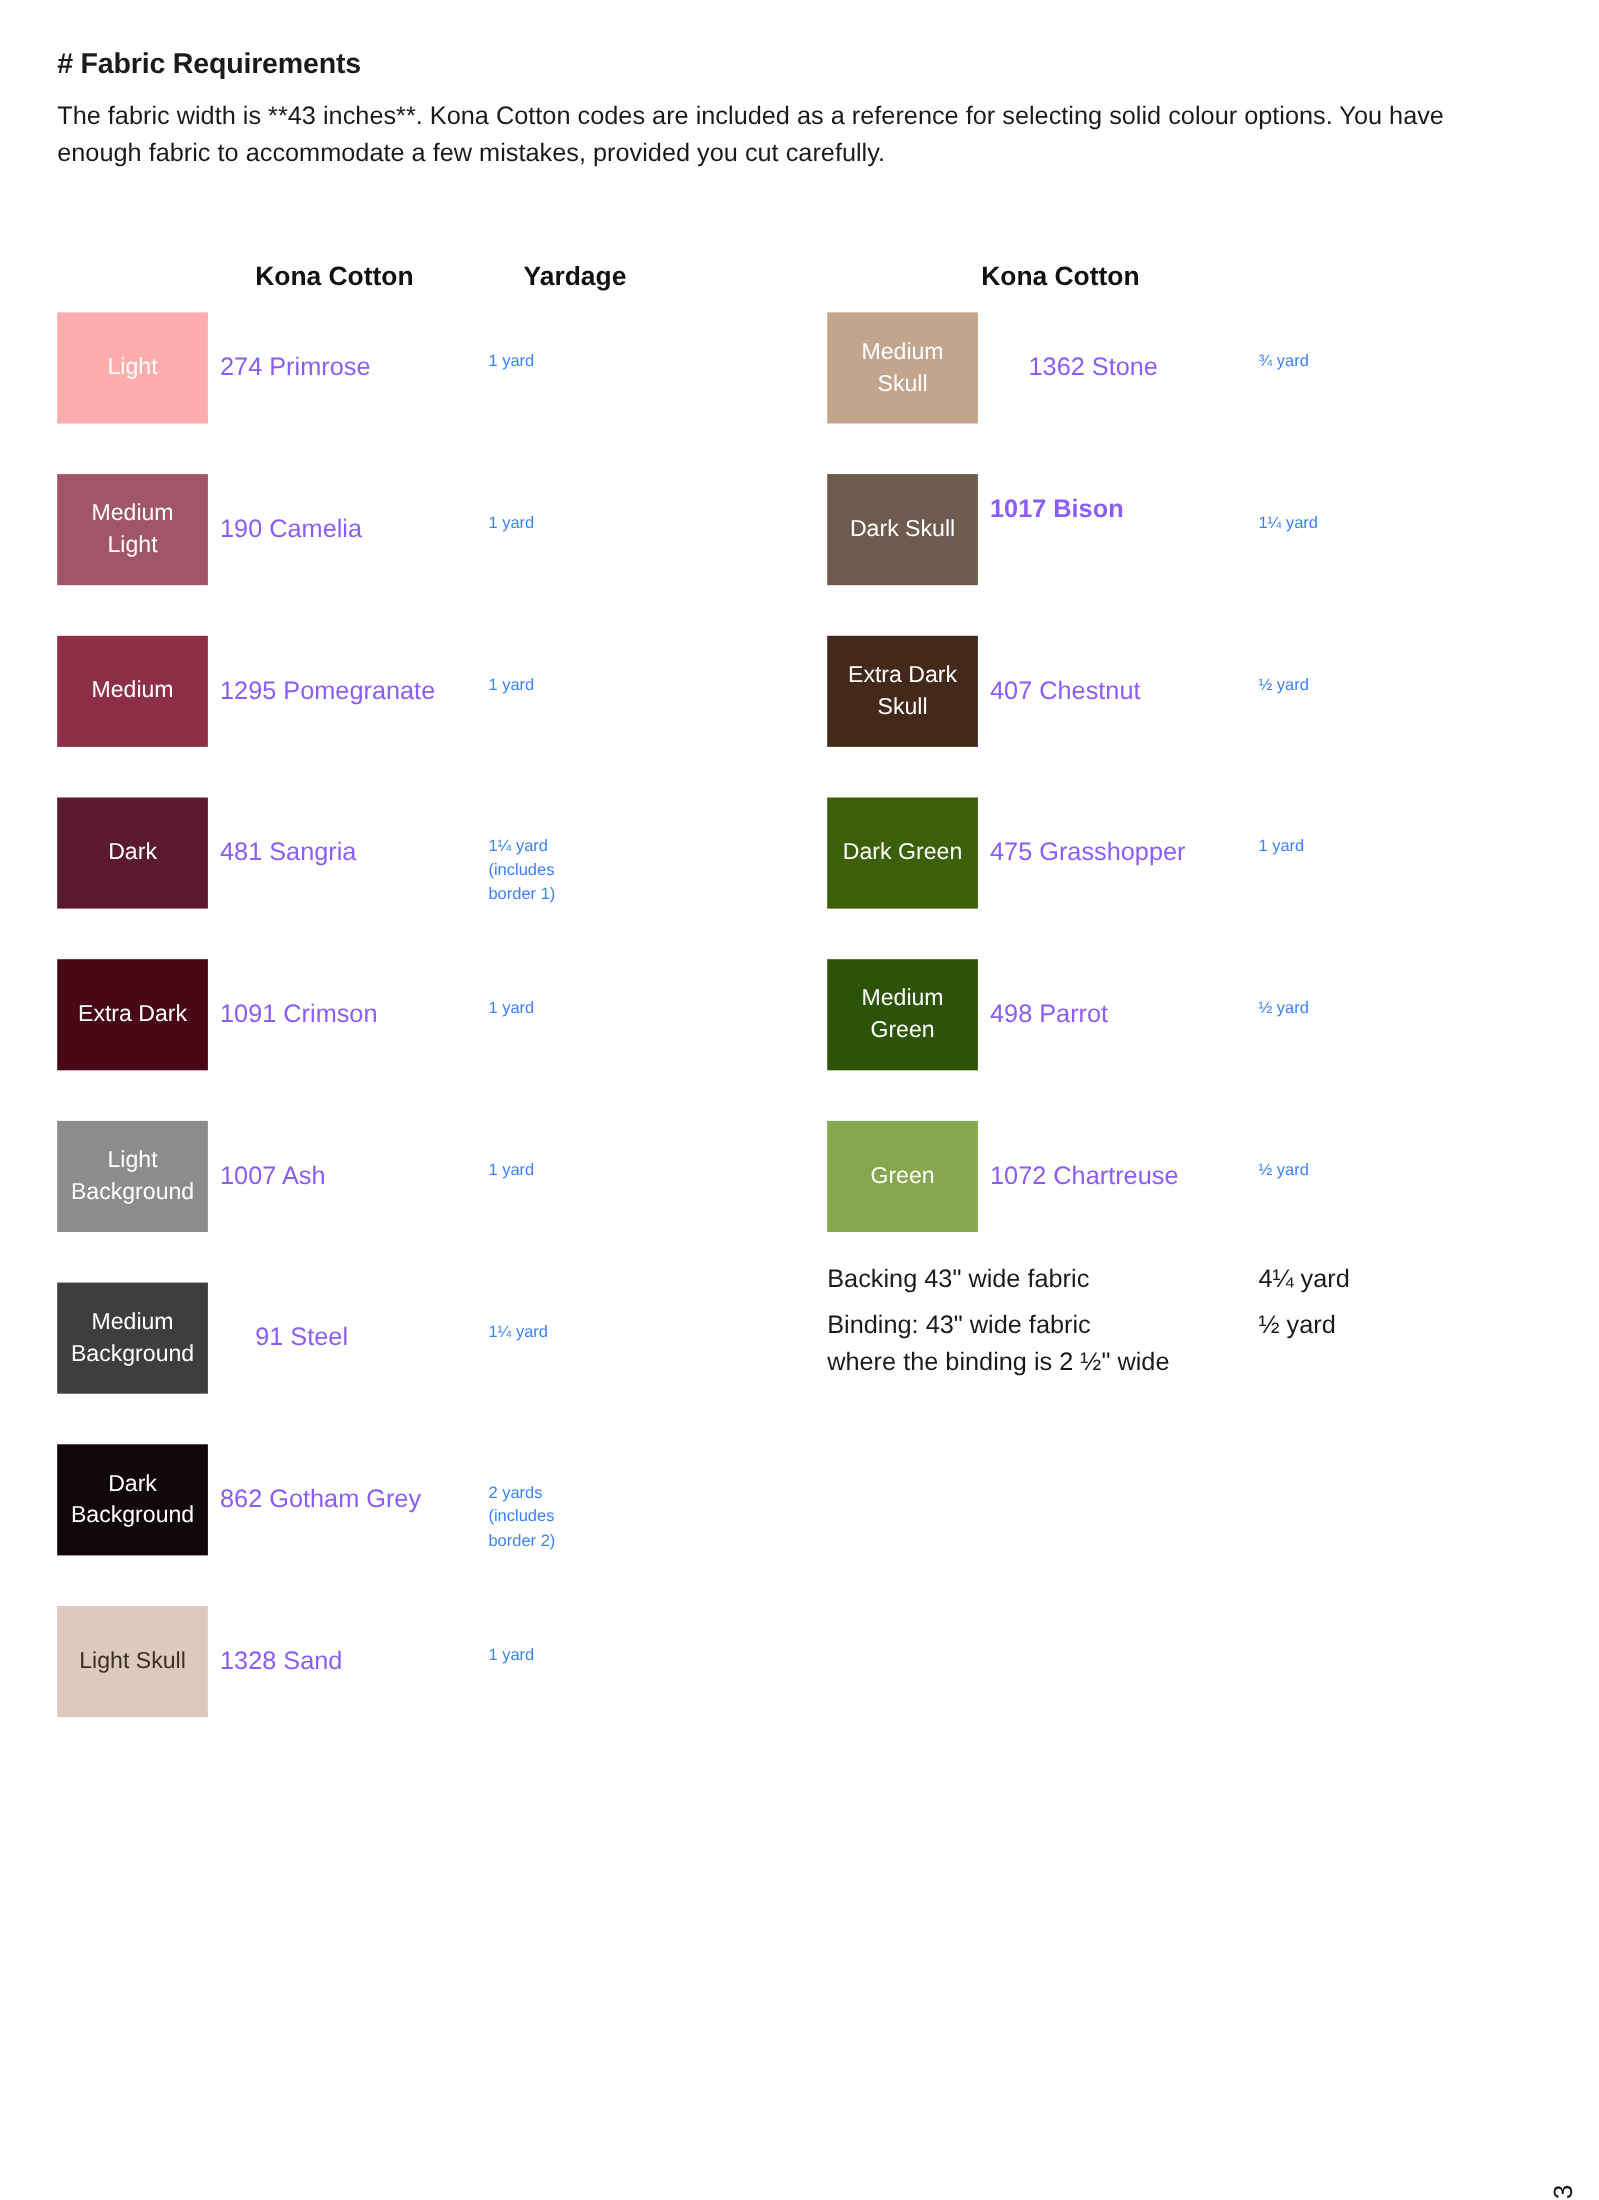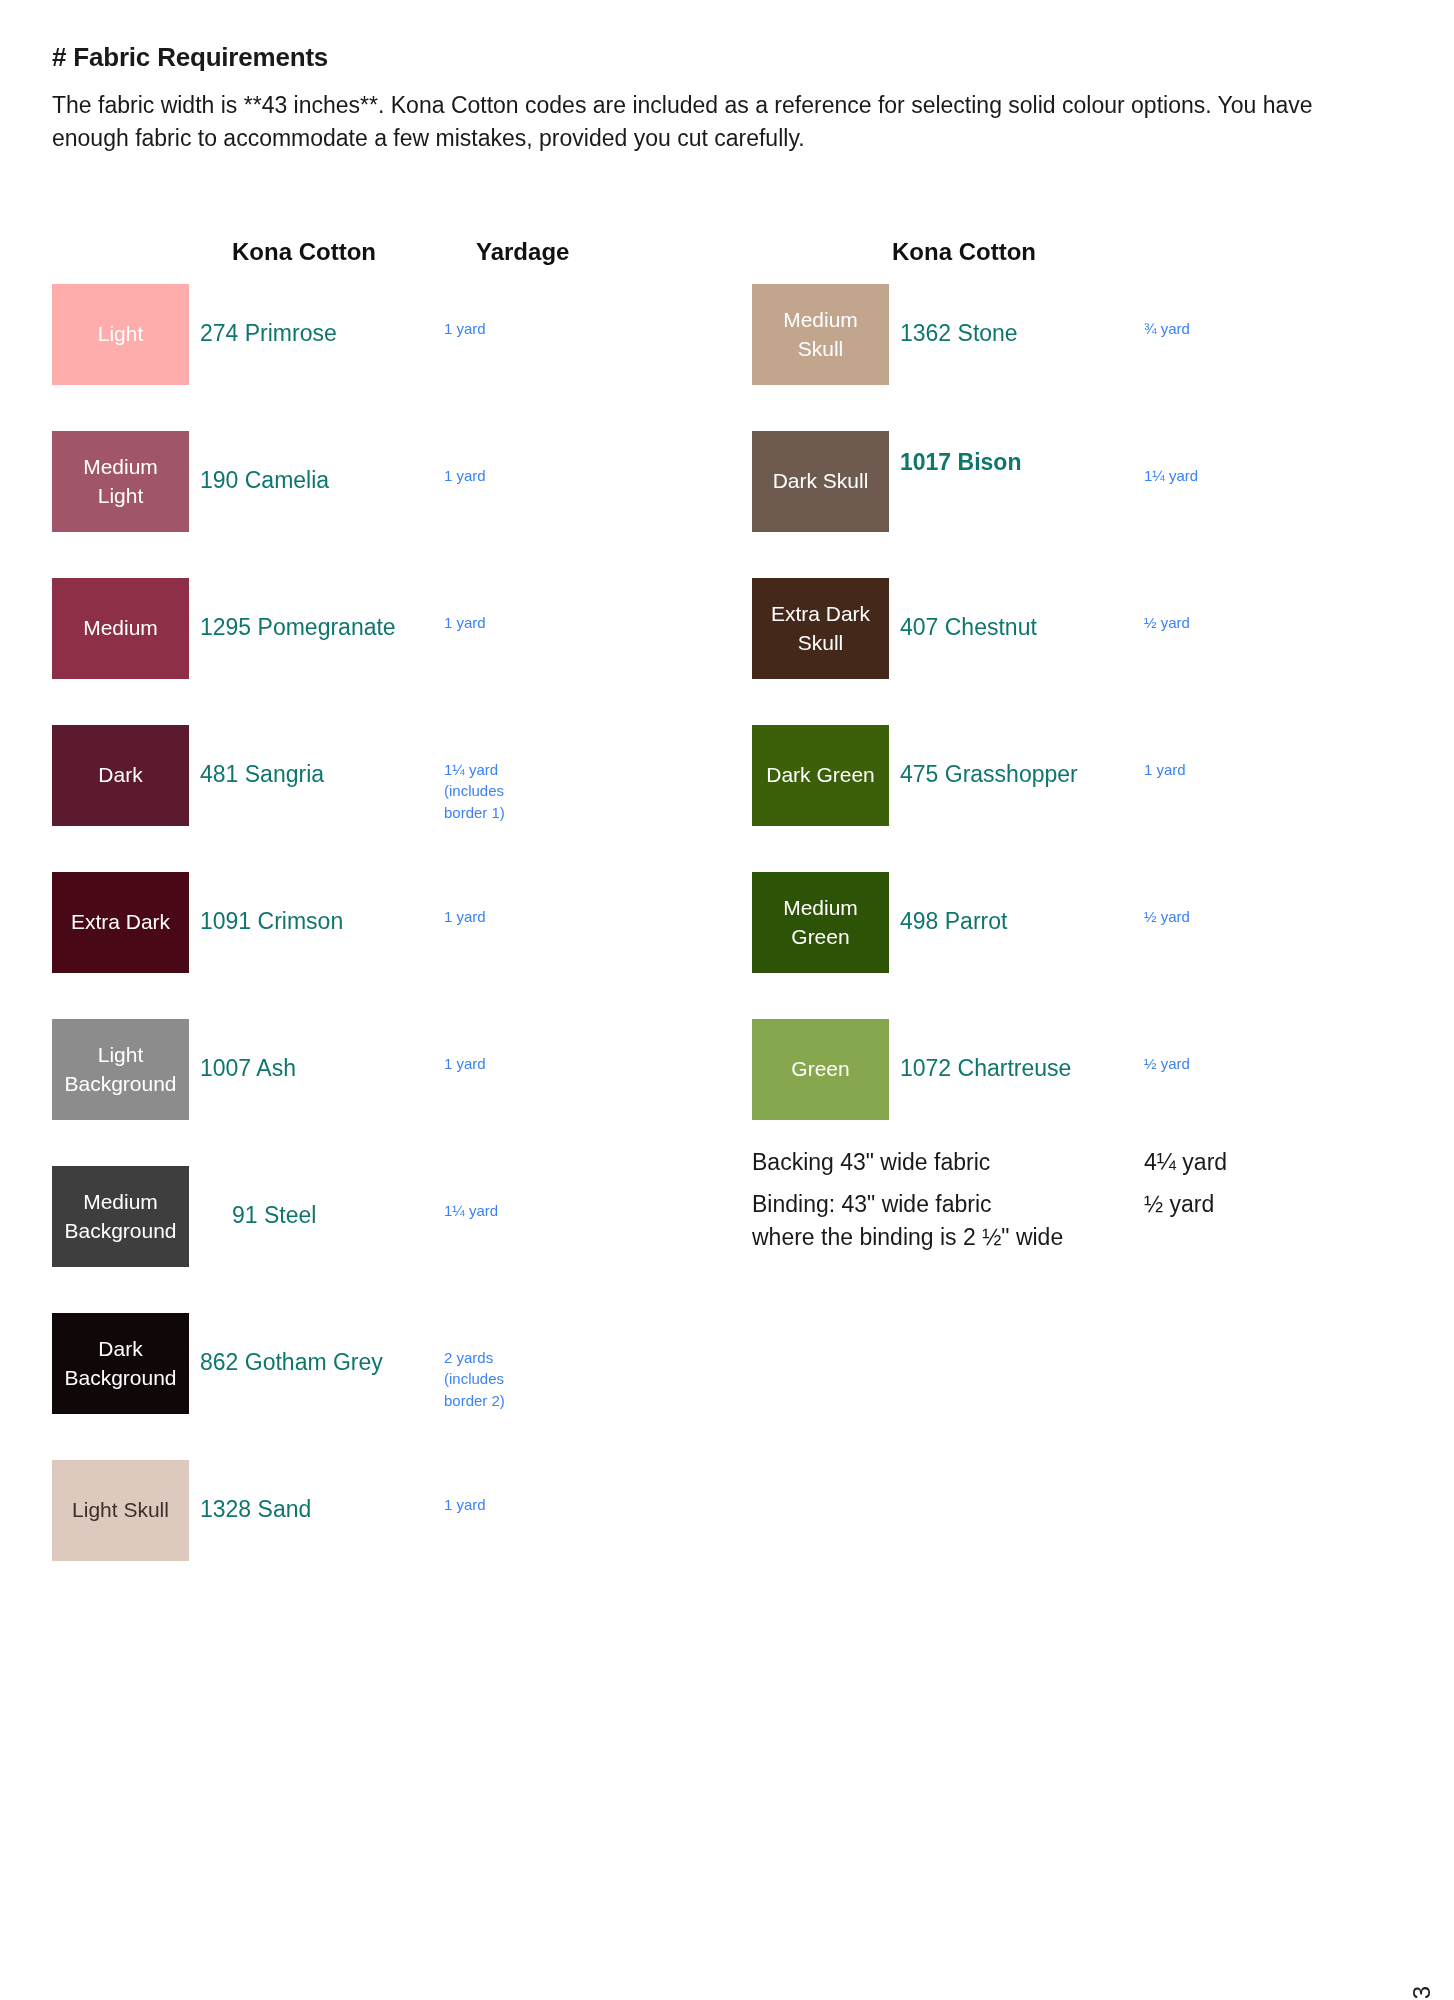--- a/index.html
+++ b/index.html
@@ -97,21 +97,21 @@
   .swatch-label {
     font-size: 21px;
     line-height: 1.35;
     padding: 0 6px;
   }
   .code {
     position: absolute;
     font-size: 23px;
     line-height: 1.35;
     white-space: nowrap;
-    color: #0f766e;
+    color: #8b5cf6;
   }
   .yard {
     position: absolute;
     font-size: 15px;
     line-height: 1.42;
     color: #3b82f6;
     white-space: pre-line;
   }
   
   .col-left .code  { left: 148px; }
@@ -243,21 +243,21 @@
     <div class="col col-right">
       <div class="colhead">
         <span class="ch-kona-r">Kona Cotton</span>
       </div>
       <div class="rows" id="right-rows" style="height: 882px;">
           <div class="row" style="top: 0px;">
             <div class="swatch" style="background: rgb(193, 165, 141);">
               <div class="swatch-label" style="color: rgb(255, 255, 255); white-space: pre-line;">Medium
 Skull</div>
             </div>
-            <div class="code" style="top: 34px;">1362 Stone</div>
+            <div class="code" style="top: 34px; margin-left: 35px;">1362 Stone</div>
             <div class="yard" style="top: 34px;">¾ yard</div>
           </div>
           <div class="row" style="top: 147px;">
             <div class="swatch" style="background: rgb(110, 90, 78);">
               <div class="swatch-label" style="color: rgb(255, 255, 255); white-space: pre-line;">Dark Skull</div>
             </div>
             <div class="code" style="top: 16px; font-weight: bold;">1017 Bison</div>
             <div class="yard" style="top: 34px;">1¼ yard</div>
           </div>
           <div class="row" style="top: 294px;">

